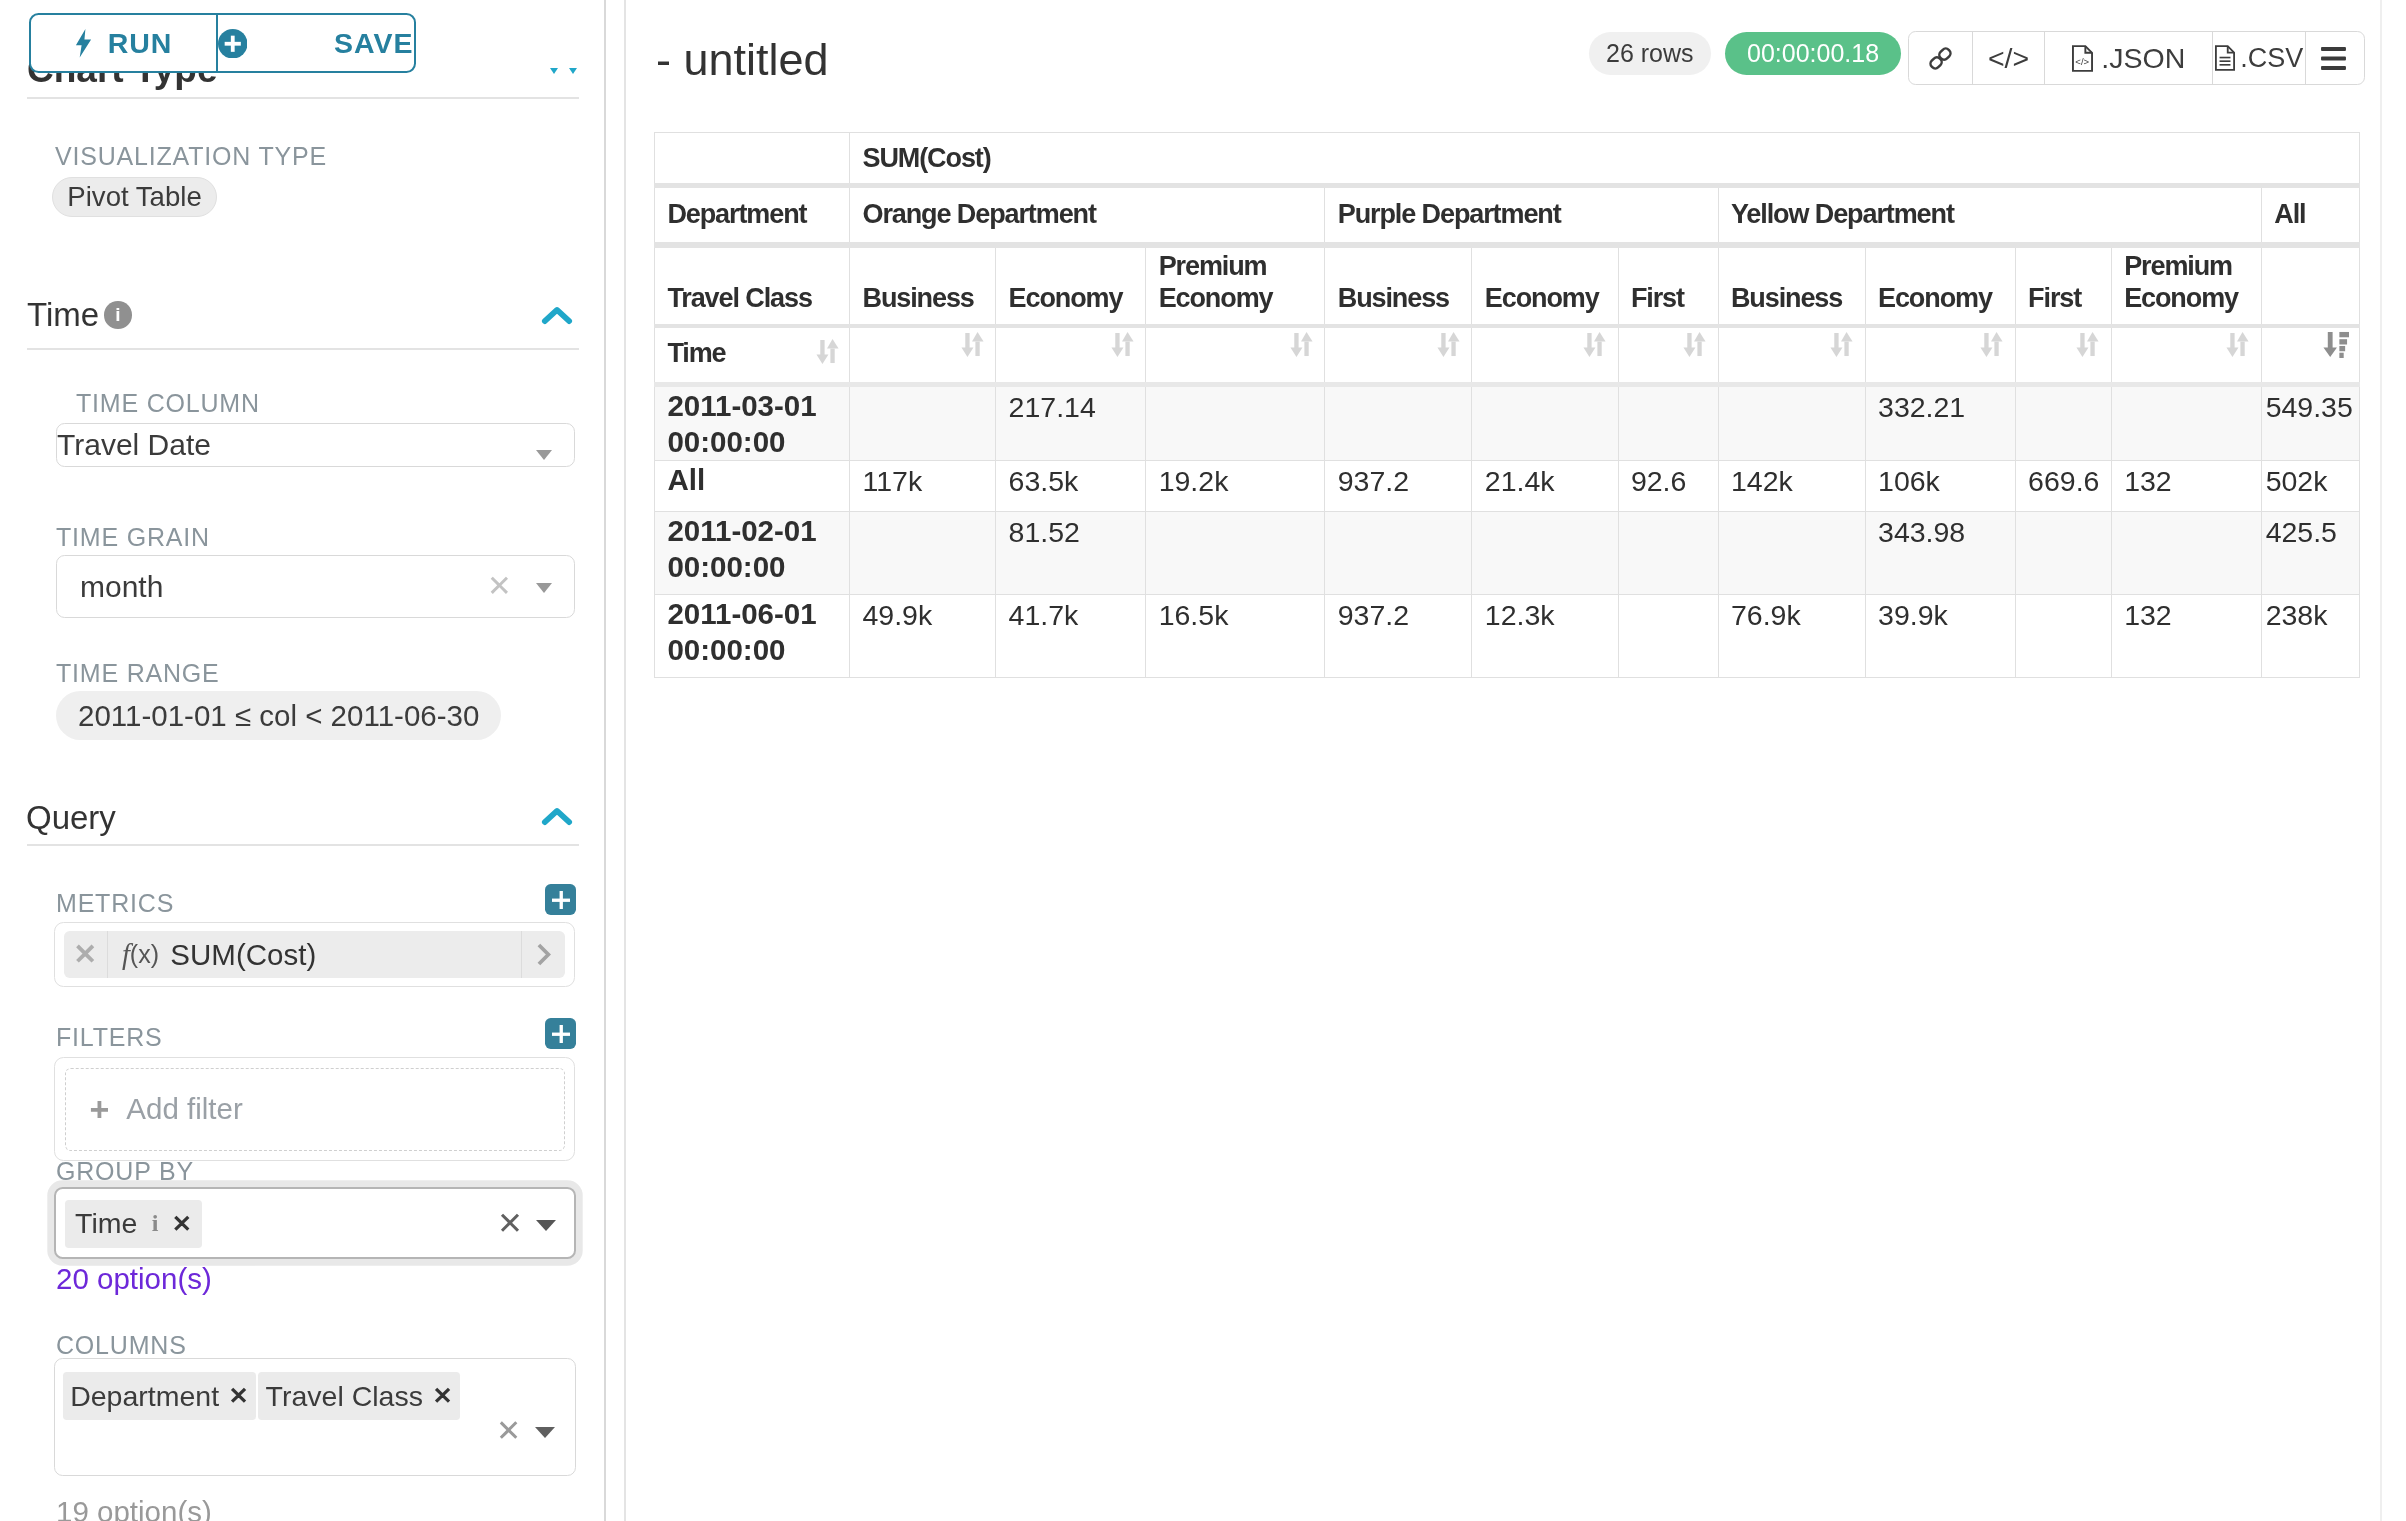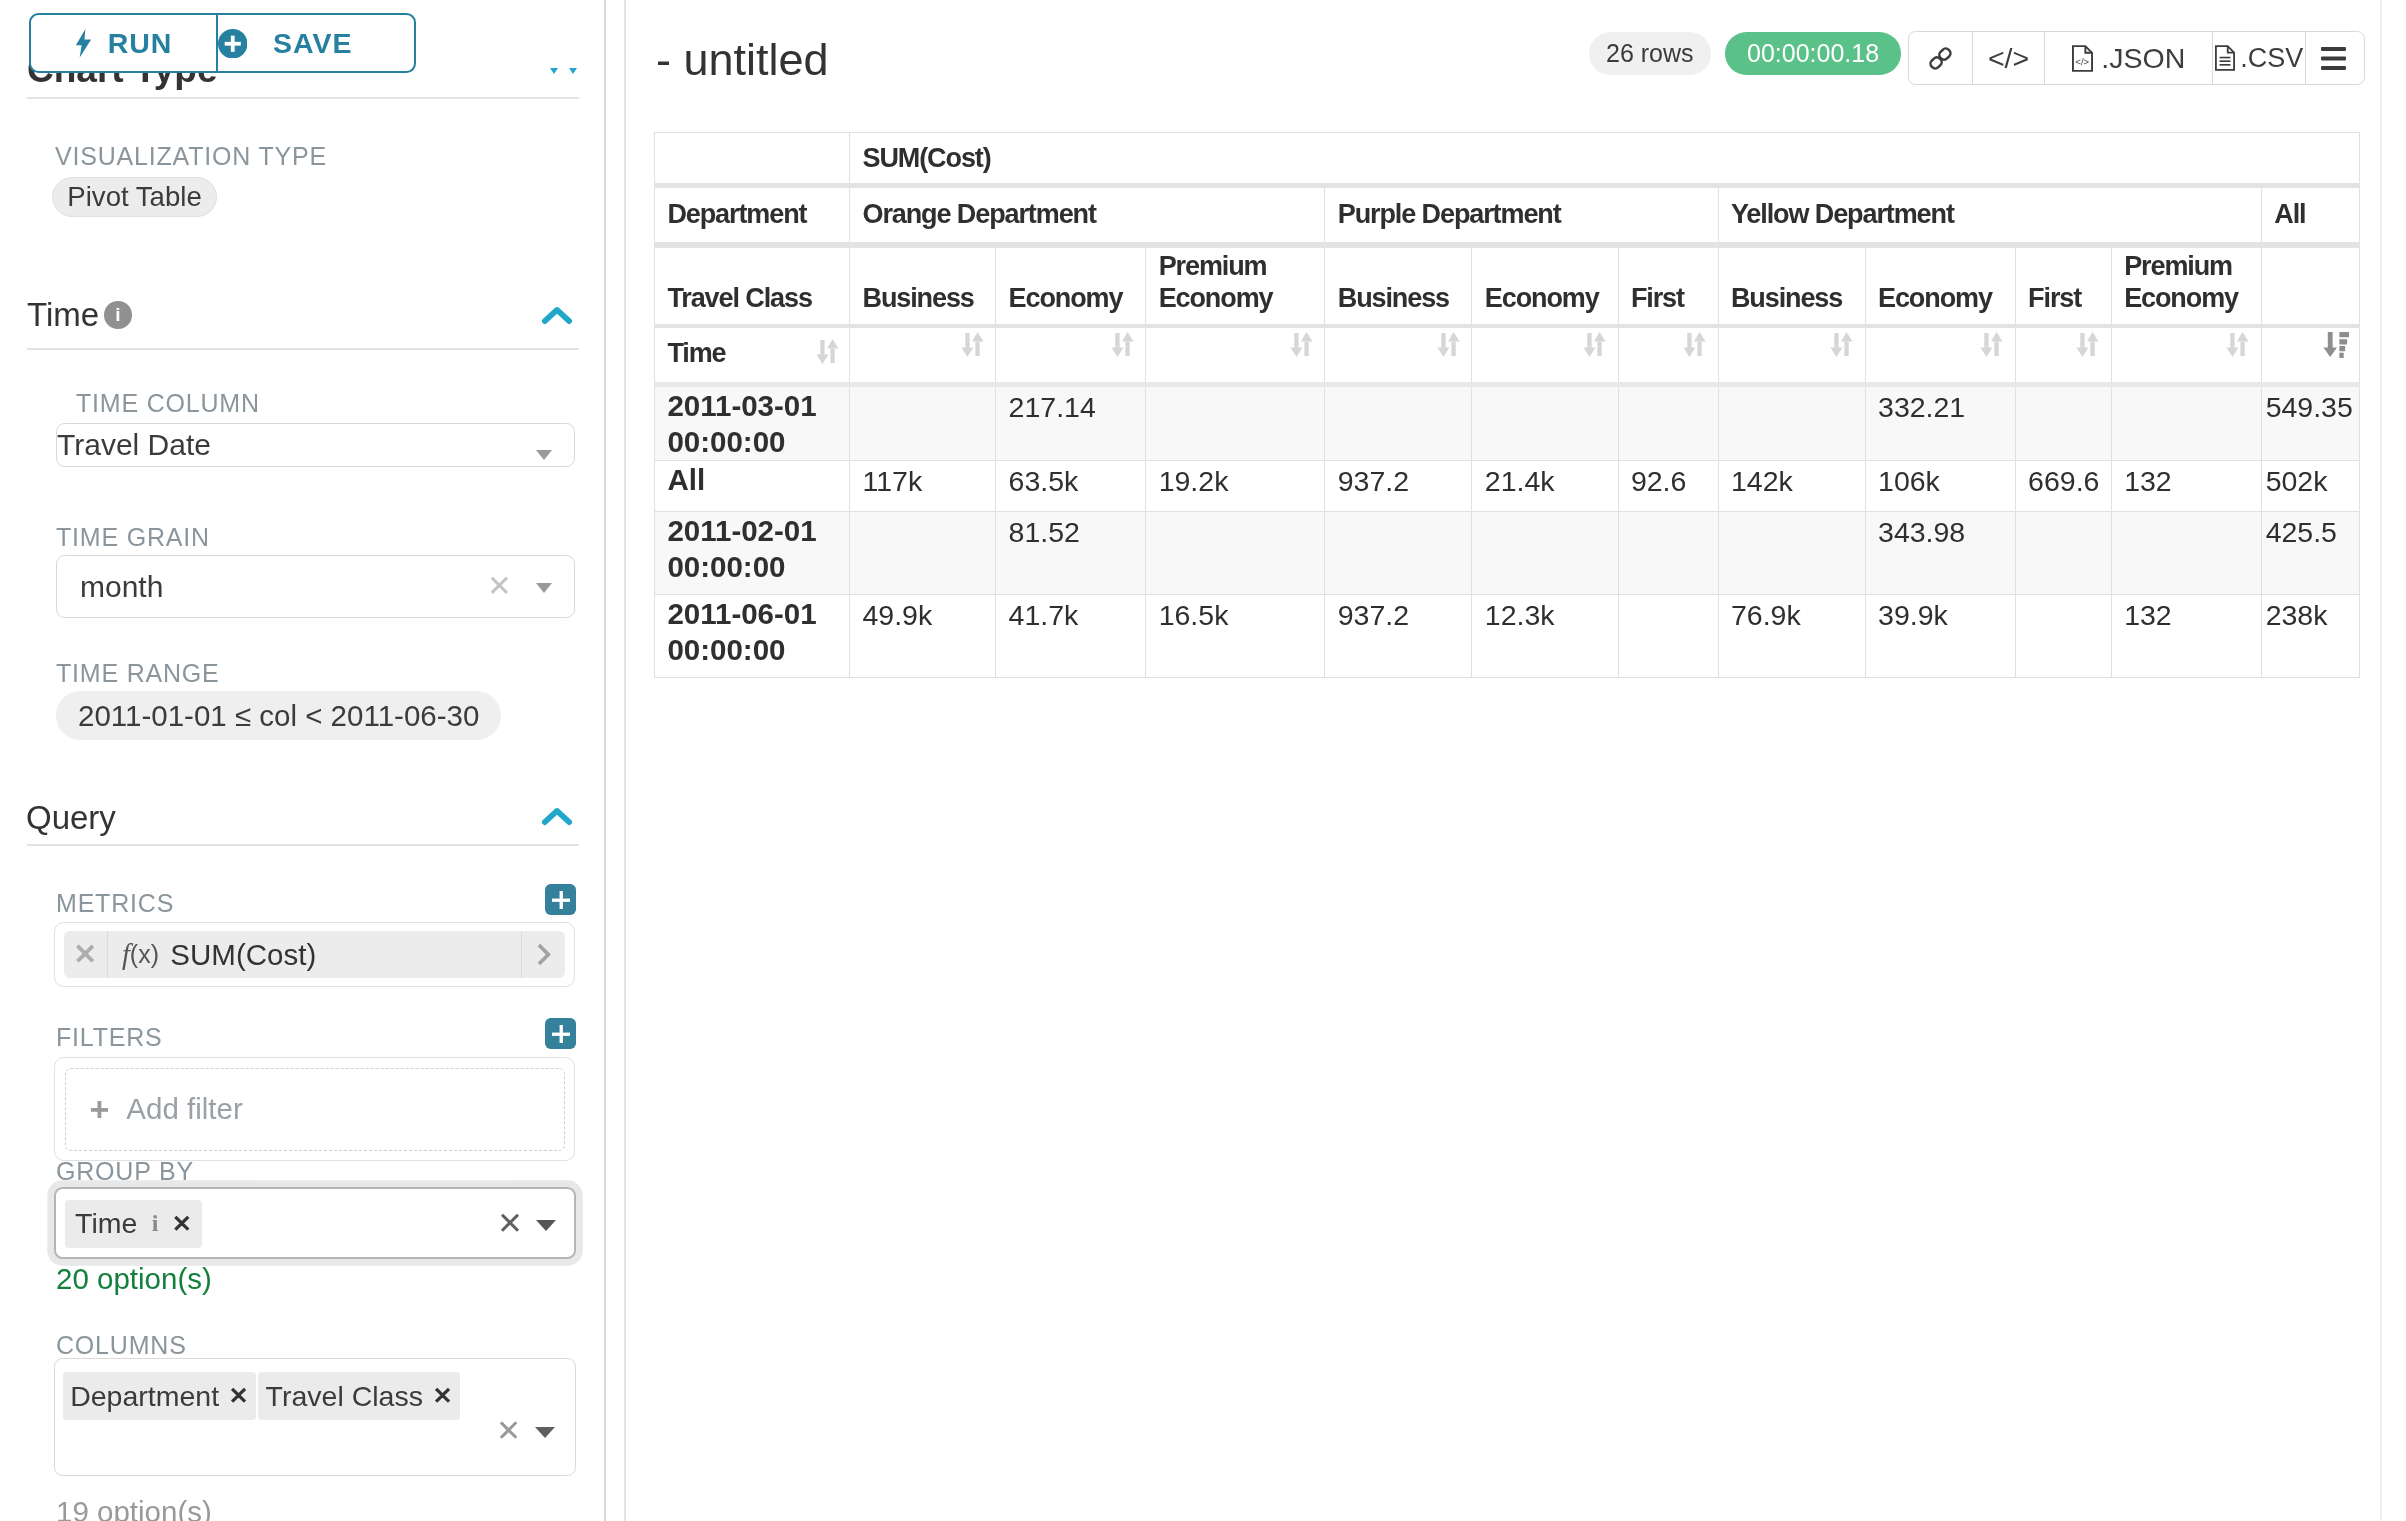--- a/index.html
+++ b/index.html
@@ -37,21 +37,21 @@
   <div class="abs" style="left:550px;top:68px;width:0;height:0;border-left:4.8px solid transparent;border-right:4.8px solid transparent;border-top:6.7px solid #20A7C9;"></div>
   <div class="abs" style="left:569px;top:68px;width:0;height:0;border-left:4.8px solid transparent;border-right:4.8px solid transparent;border-top:6.7px solid #20A7C9;"></div>
 
   <div class="abs" style="left:28.5px;top:13.3px;width:387px;height:60px;background:#fff;border:2.9px solid #26809f;border-radius:9.5px;display:flex;">
     <div style="width:187px;display:flex;align-items:center;justify-content:center;gap:15px;">
       <svg width="19" height="28.5" viewBox="0 0 20 30">
           <path d="M12 0 L2 17 L8 17 L6 30 L18 11 L11 11 Z" fill="#26809f"></path>
         </svg>
       <span style="font-size:28.5px;font-weight:600;letter-spacing:1px;color:#26809f;">RUN</span>
     </div>
-    <div style="width:200px;display:flex;align-items:center;justify-content:flex-start;gap:26px;border-left:2.9px solid #26809f;">
+    <div style="width:200px;display:flex;align-items:center;justify-content:space-between;gap:15px;border-left:2.9px solid #26809f;">
       <svg width="29.5" height="29.5" viewBox="0 0 31 31">
           <circle cx="15.5" cy="15.5" r="15.5" fill="#26809f"></circle>
           <rect x="13.5" y="7" width="4" height="17" fill="#fff"></rect>
           <rect x="7" y="13.5" width="17" height="4" fill="#fff"></rect>
         </svg>
       <span style="font-size:28.5px;font-weight:600;letter-spacing:1px;color:#26809f;">SAVE</span>
     </div>
   </div>
 
   <div class="divider abs" style="left:27px;top:97px;width:552px;"></div>
@@ -127,21 +127,21 @@
   <div class="label abs" style="left:56px;top:1157px;">GROUP BY</div>
   <div class="abs" style="left:54px;top:1187px;width:522px;height:72px;border:2.9px solid #b5b5b5;border-radius:8.6px;background:#fff;box-shadow:0 0 0 6.7px #e8e8e8;">
     <div class="chip abs" style="left:8.6px;top:10.5px;height:48px;padding:0 10.5px;">
       <span>Time</span>
       <span style="color:#8a8a8a;font-size:24px;font-weight:bold;margin-left:14.3px;font-family:'Liberation Serif',serif;">i</span>
       <span style="color:#333;font-size:24px;font-weight:bold;margin-left:13.3px;">✕</span>
     </div>
     <span class="abs" style="left:441px;top:16px;color:#606060;font-size:31px;">✕</span>
     <div class="abs" style="left:480px;top:31px;width:0;height:0;border-left:10px solid transparent;border-right:10px solid transparent;border-top:11.4px solid #565656;"></div>
   </div>
-  <div class="abs" style="left:56px;top:1262px;font-size:29.5px;color:#15803d;">20 option(s)</div>
+  <div class="abs" style="left:56px;top:1262px;font-size:29.5px;color:#6d28d9;">20 option(s)</div>
 
   <div class="label abs" style="left:56px;top:1331px;">COLUMNS</div>
   <div class="abs" style="left:54px;top:1358px;width:522px;height:118px;border:1.9px solid #d9d9d9;border-radius:8.6px;background:#fff;">
     <div class="chip abs" style="left:7.6px;top:13.3px;height:48px;padding:0 7.6px;">
       <span>Department</span>
       <span style="color:#333;font-size:24px;font-weight:bold;margin-left:9.5px;">✕</span>
     </div>
     <div class="chip abs" style="left:203px;top:13.3px;height:48px;padding:0 7.6px;">
       <span>Travel Class</span>
       <span style="color:#333;font-size:24px;font-weight:bold;margin-left:9.5px;">✕</span>

